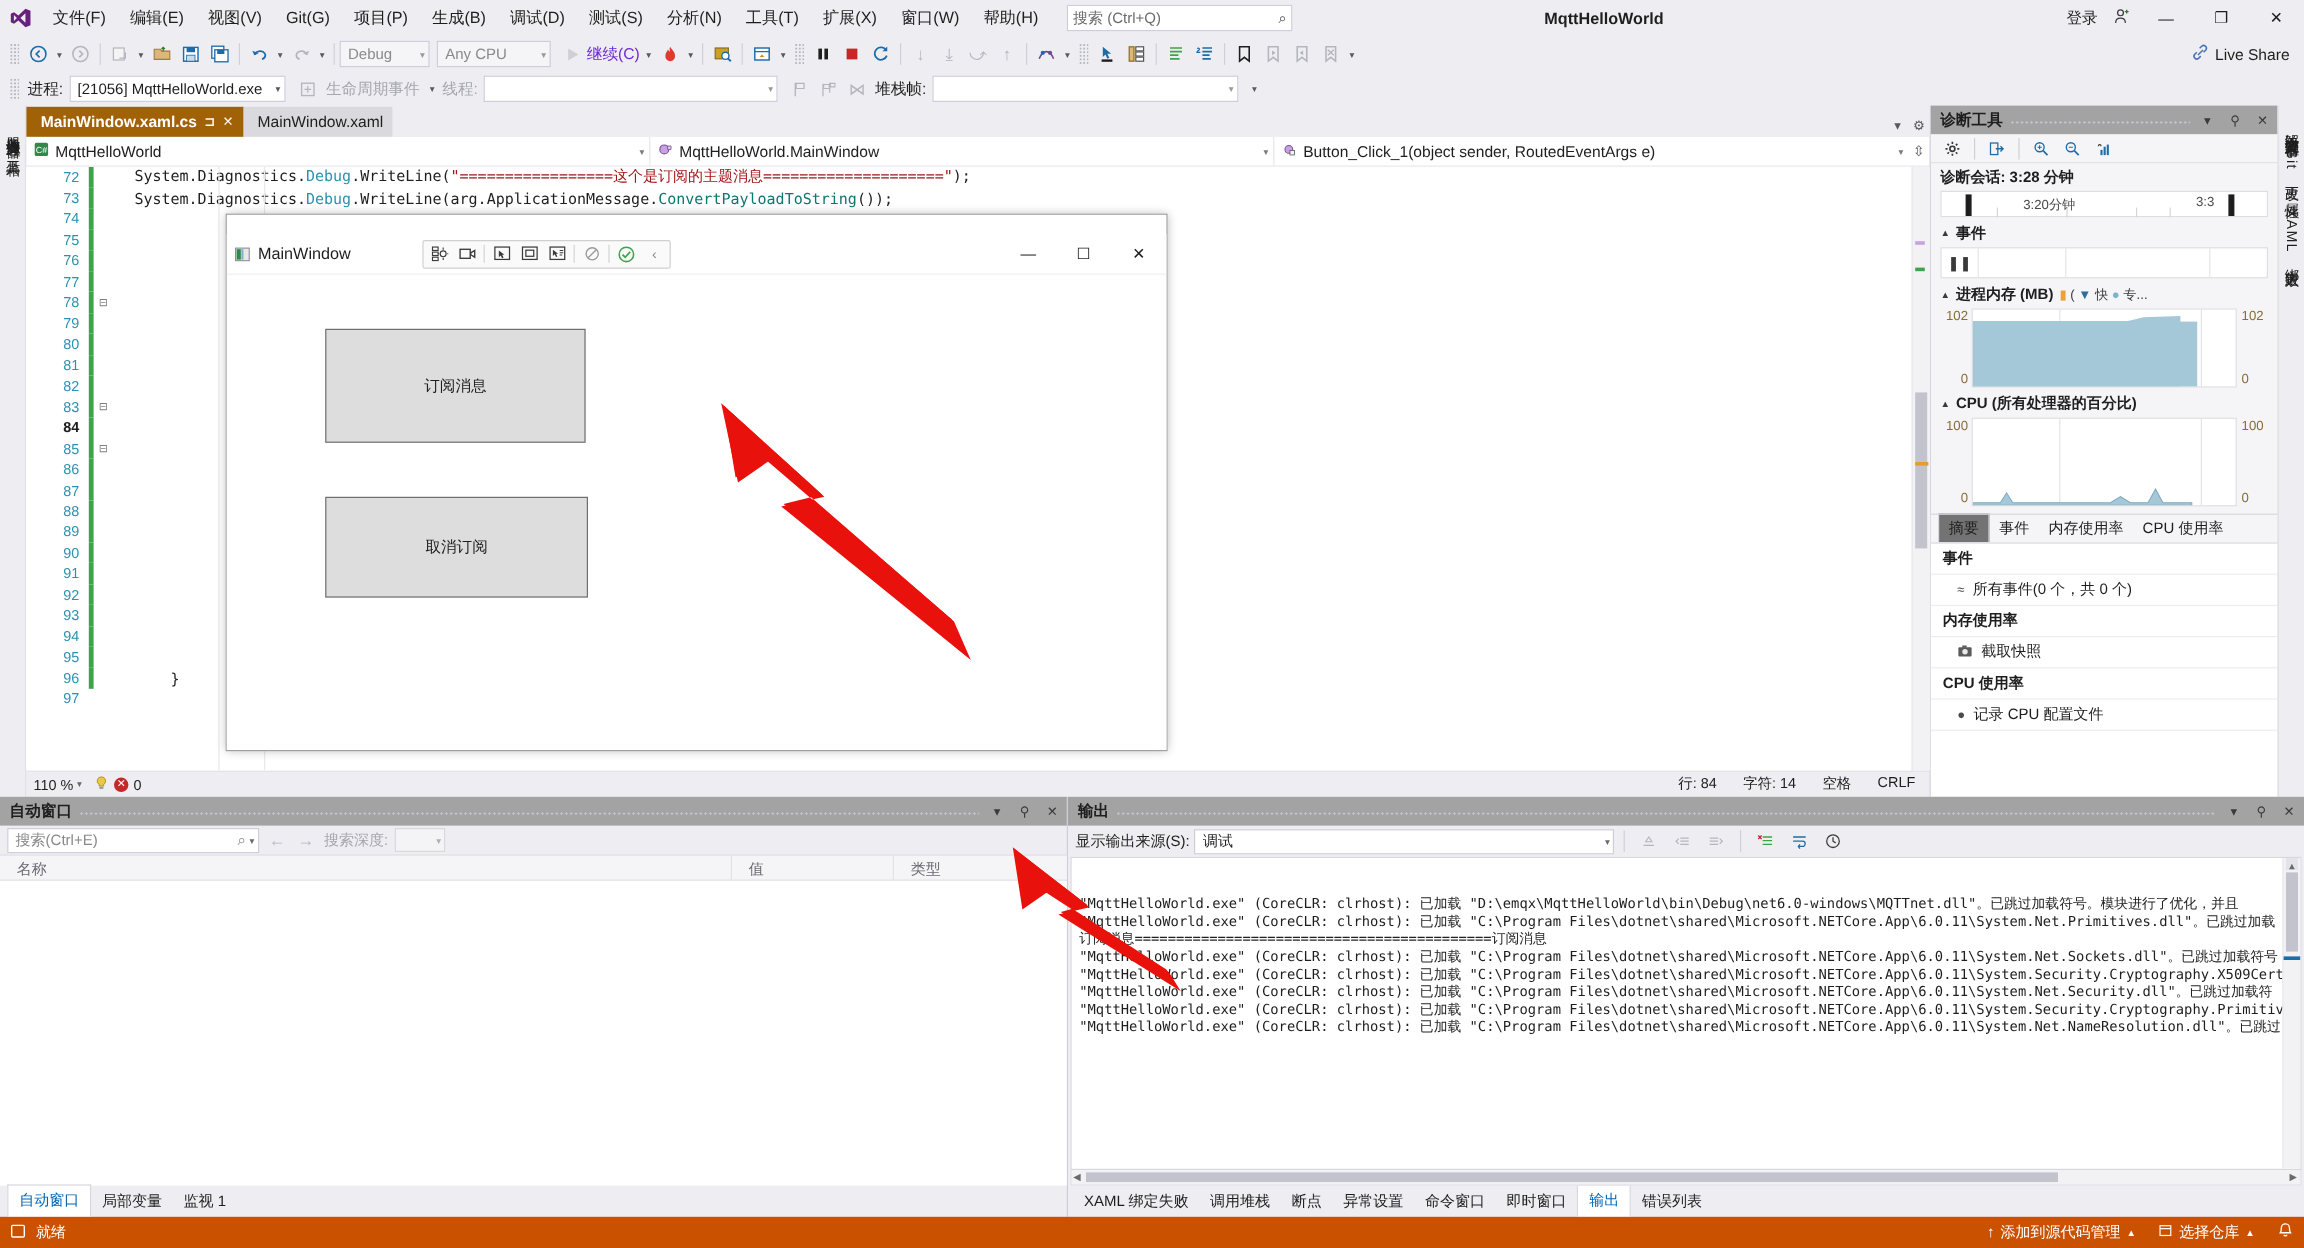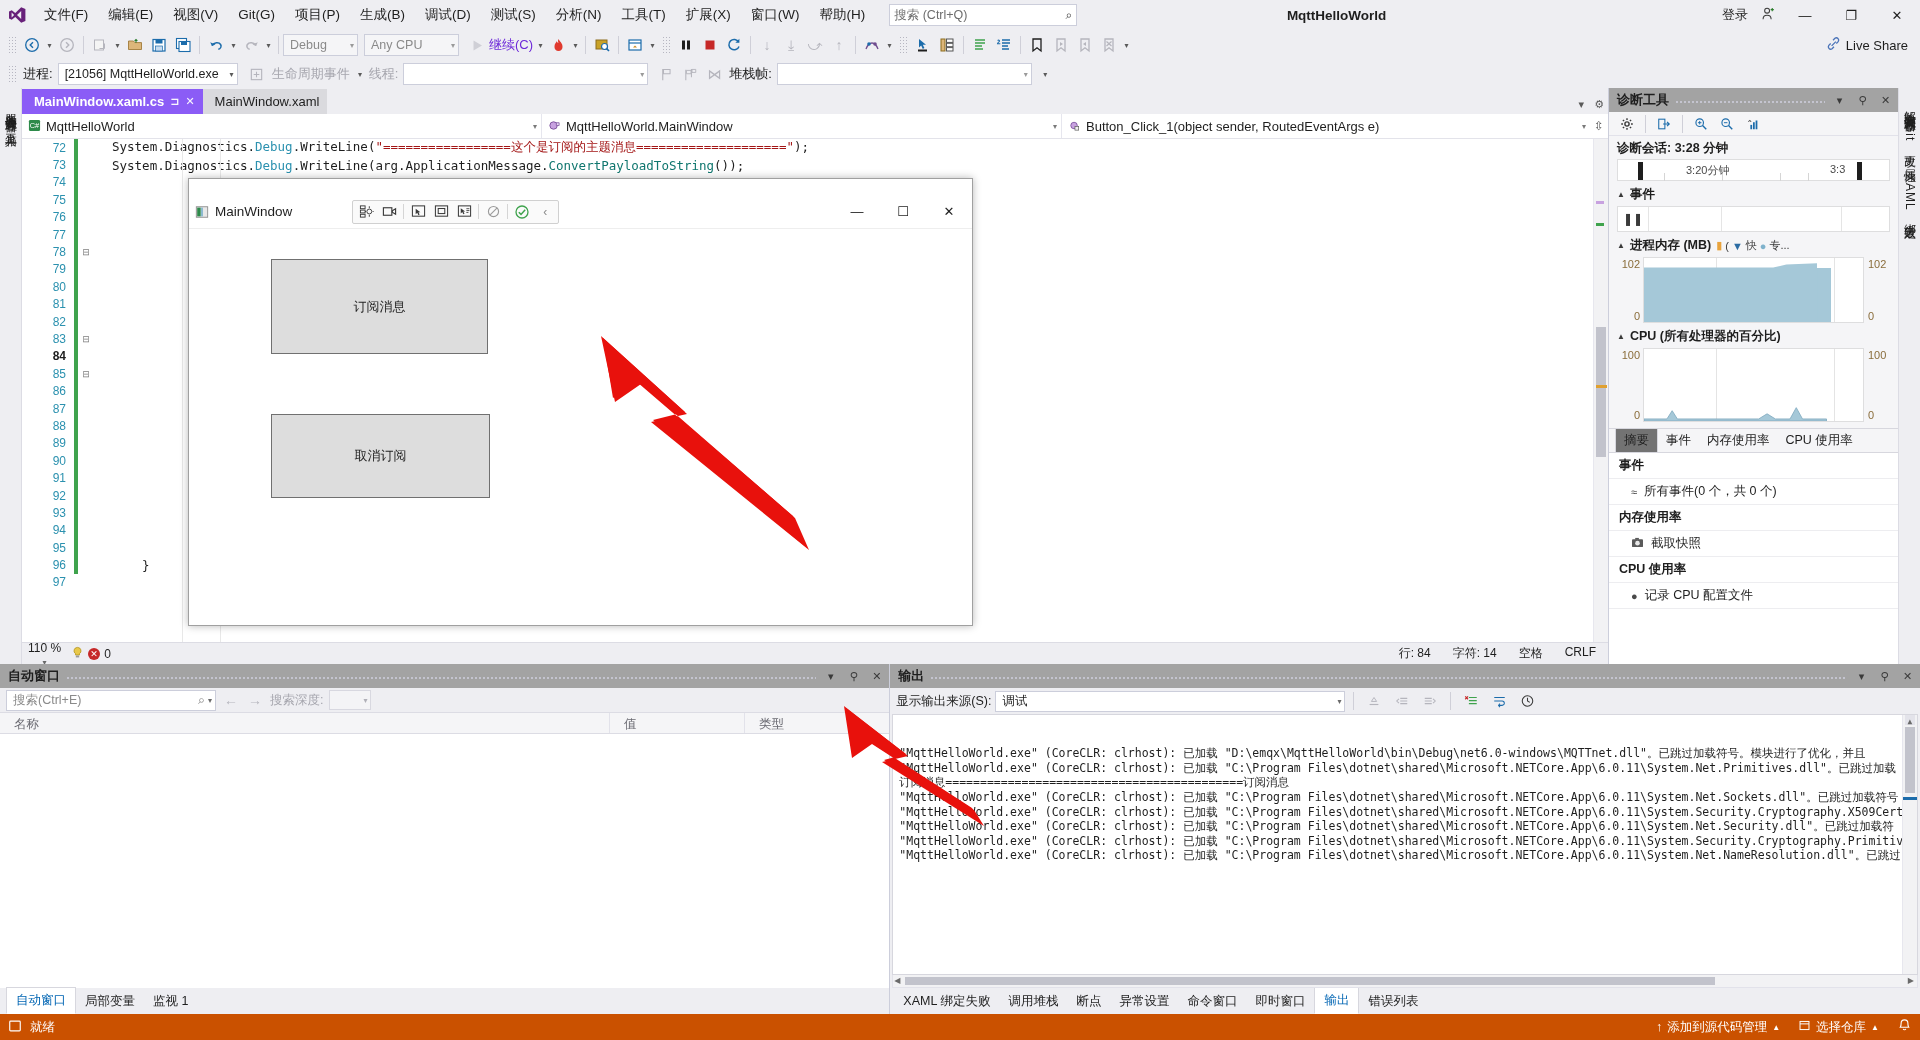--- a/index.html
+++ b/index.html
@@ -51,21 +51,21 @@
 
   .leftrail { width:22px; background:#eeeef2; border-right:1px solid #dcdce4; display:flex;
       flex-direction:column; align-items:center; padding-top:10px; }
   .vtext { writing-mode:vertical-rl; font-size:12px; color:#1e1e1e; letter-spacing:1px; padding:6px 0; }
 
   .center { flex:1; display:flex; flex-direction:column; min-width:0; }
 
   
   .doctabs { height:26px; display:flex; align-items:flex-end; background:#eeeef2; position:relative; }
   .dtab { height:25px; display:flex; align-items:center; padding:0 8px 0 12px; font-size:13px; gap:6px; }
-  .dtab.active { background:#8b5cf6; color:#fff; font-weight:bold; }
+  .dtab.active { background:#a16207; color:#fff; font-weight:bold; }
   .dtab.inactive { background:#dadade; color:#1e1e1e; }
   .dtab .pin, .dtab .x { font-size:11px; opacity:.95; }
   .doctabs-right { position:absolute; right:4px; bottom:3px; display:flex; gap:10px; align-items:center; color:#5a5a5a; font-size:11px;}
 
   
   .navbar { height:25px; display:flex; align-items:center; background:#fff; border-bottom:1px solid #e3e3ea; }
   .navcombo { height:24px; display:flex; align-items:center; border-right:1px solid #e6e6ee; padding:0 4px 0 6px; gap:5px; font-size:13px; }
   .navcombo .cav { font-size:8px; color:#7a7a7a; padding-left:4px; }
   .navcombo .gly { font-size:11px; }
   .nav-split { width:18px; display:flex; align-items:center; justify-content:center; color:#5a5a5a; font-size:12px;}
@@ -81,21 +81,21 @@
   .chg.none { background:transparent; }
   .fold { width:16px; text-align:center; color:#808080; font-size:9px; font-family:"Liberation Sans",sans-serif;}
   .codetxt { padding-left:18px; }
   .k-type { color:#2b91af; } .k-str { color:#a31515; }
   .k-id { color:#1e1e1e; } .k-fn { color:#0f766e; }
   .vline { position:absolute; top:0; bottom:0; width:1px; background:#e8e8e8; }
 
   
   .ed-status { height:22px; background:#eeeef2; border-top:1px solid #dcdce4; display:flex; align-items:center;
      font-size:12px; color:#1e1e1e; padding:0 6px; gap:10px; }
-  .zoomsel { display:flex; align-items:center; gap:3px;flex-direction:column; }
+  .zoomsel { display:flex; align-items:center; gap:3px; }
   .err-pill { display:flex; align-items:center; gap:4px; }
   .dot-err { width:12px;height:12px;border-radius:50%;background:#c62828;color:#fff;font-size:9px;
        display:flex;align-items:center;justify-content:center;}
   .ed-status .right { margin-left:auto; display:flex; gap:22px; padding-right:6px; }
 
   
   .vscroll { width:15px; background:#f2f2f4; border-left:1px solid #e7e7ee; position:relative; }
   .vthumb { position:absolute; left:2px; right:2px; background:#c2c3cc; }
   .vmark { position:absolute; left:2px; width:8px; height:3px; }
 
@@ -967,21 +967,21 @@
         </span>
         <span class="xb" style="color:#8a8a8a;">‹</span>
       </div>
       <div class="appwin-ctl">
         <div class="awbtn">—</div>
         <div class="awbtn">☐</div>
         <div class="awbtn close">✕</div>
       </div>
     </div>
     <div class="appwin-body">
-      <div class="wpfbtn" style="left:82px; top:30px; width:217px; height:95px;">订阅消息</div>
+      <div class="wpfbtn" style="left:82px; top:45px; width:217px; height:95px;">订阅消息</div>
       <div class="wpfbtn" style="left:82px; top:185px; width:219px; height:84px;">取消订阅</div>
     </div>
   </div>
 
   <svg class="arrow-svg" style="left:575px; top:320px; width:240px; height:230px;" viewBox="0 0 240 230">
     <path d="M232 228 L78 100 L110 92 L28 18 L38 78 L62 62 L218 196 Z" fill="#e8110c"></path>
     <path d="M26 16 L40 82 L66 64 L220 198 L234 230 L76 102 L112 94 Z" fill="#e8110c"></path>
   </svg>
 
   <svg class="arrow-svg" style="left:832px; top:700px; width:160px; height:130px;" viewBox="0 0 160 130">

